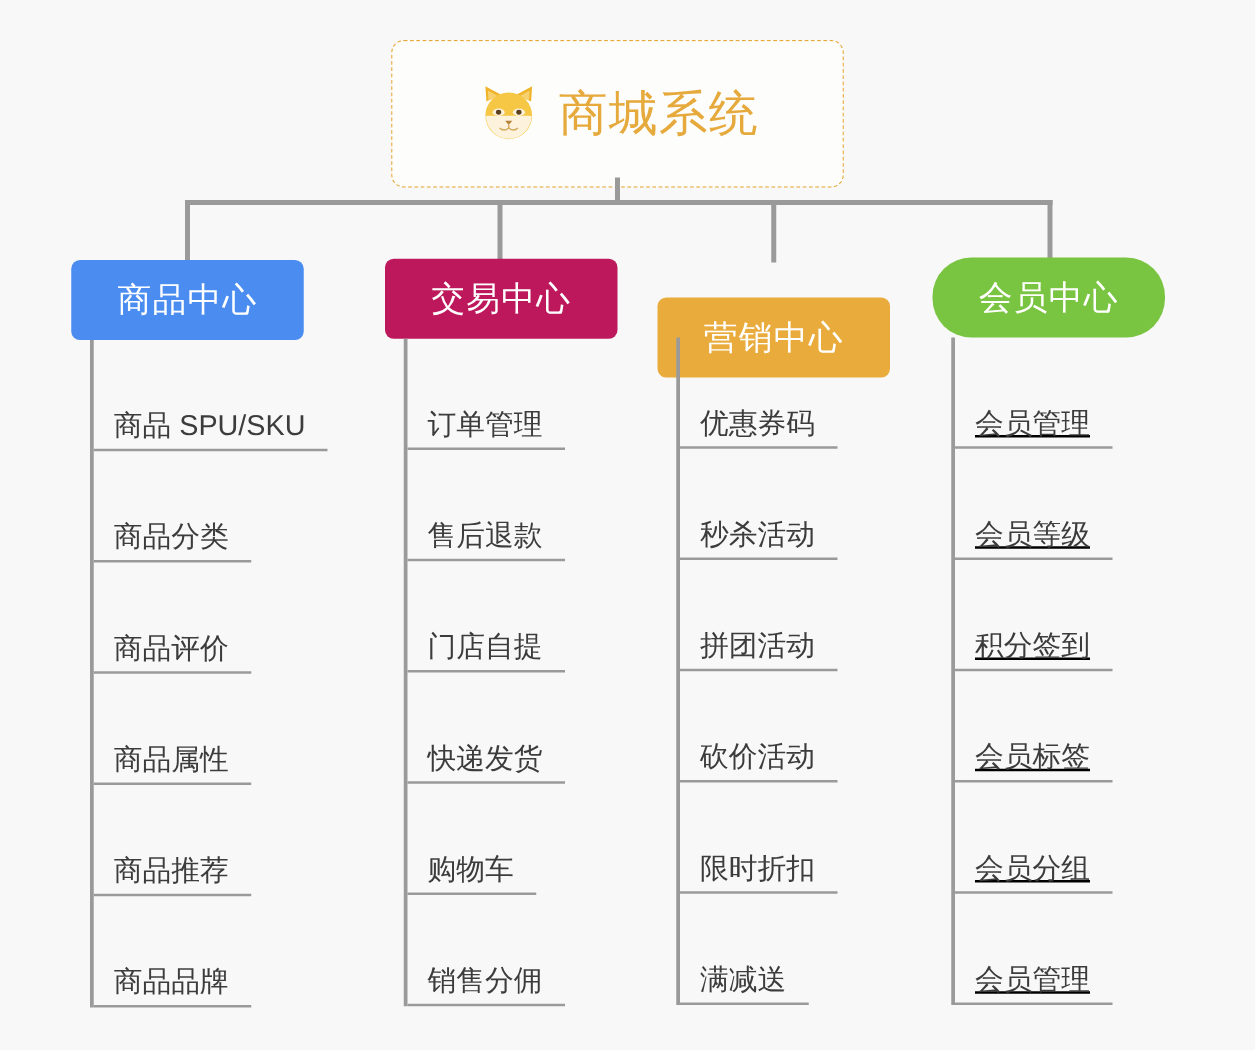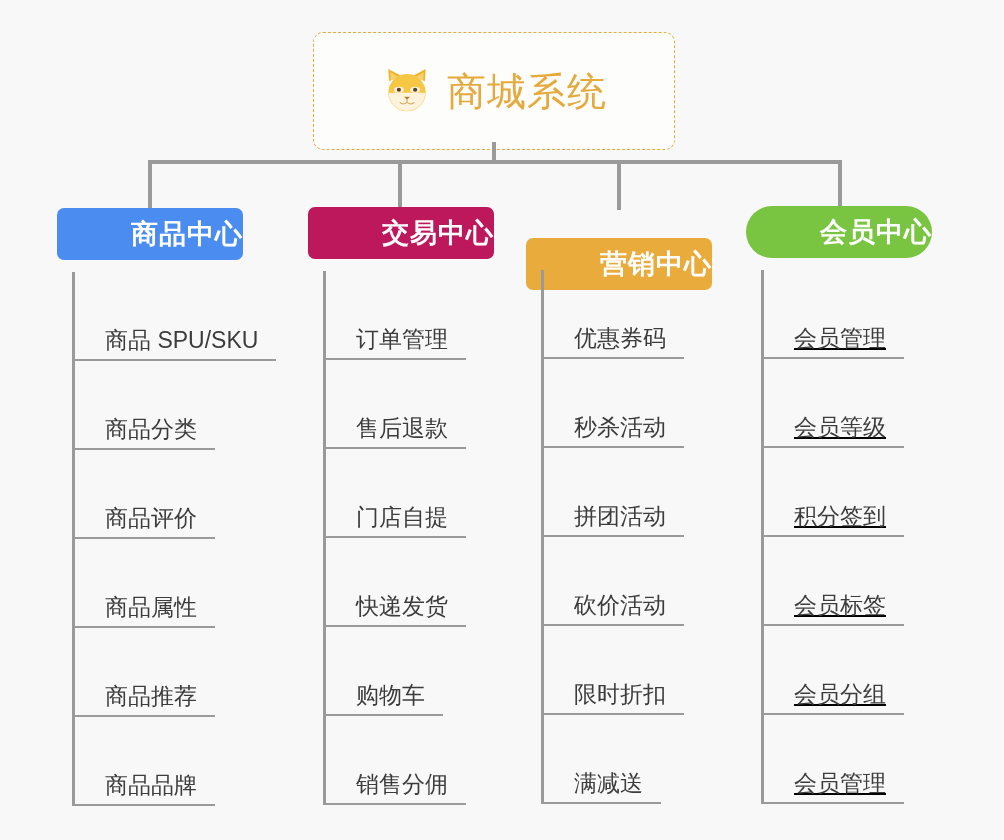--- a/index.html
+++ b/index.html
@@ -53,30 +53,29 @@
   .conn {
     position: absolute;
     background: #9a9a9a;
   }
   .conn-v { width: 4px; }
   .conn-h { height: 4px; }
 
   
   .branch-head {
     position: absolute;
-    height: 52px;
+    height: 64px;
     border-radius: 7px;
     display: flex;
     align-items: center;
-    justify-content: flex-end;
+    justify-content: center;
     color: #ffffff;
     font-size: 27px;
     letter-spacing: 1px;
     white-space: nowrap;
-    font-weight: bold;
   }
 
   
   .col-items {
     position: absolute;
     border-left: 3px solid #9a9a9a;
     box-sizing: border-box;
   }
   .item {
     position: relative;
@@ -89,21 +88,21 @@
   }
   .item-label {
     font-size: 23px;
     color: #3c3c3c;
     line-height: 1;
     padding-bottom: 7px;
     white-space: nowrap;
     border-bottom: 2px solid #9a9a9a;
     padding-right: 18px;
     margin-left: -30px;
-    padding-left: 30px;
+    padding-left: 16px;
   }
 </style>
 </head>
 <body style="background: rgb(248, 248, 248);">
 
 <div class="canvas">
 
   <div class="root-card" style="border-color: rgb(232, 169, 58);">
     <svg class="shiba" viewBox="0 0 64 64">
 

